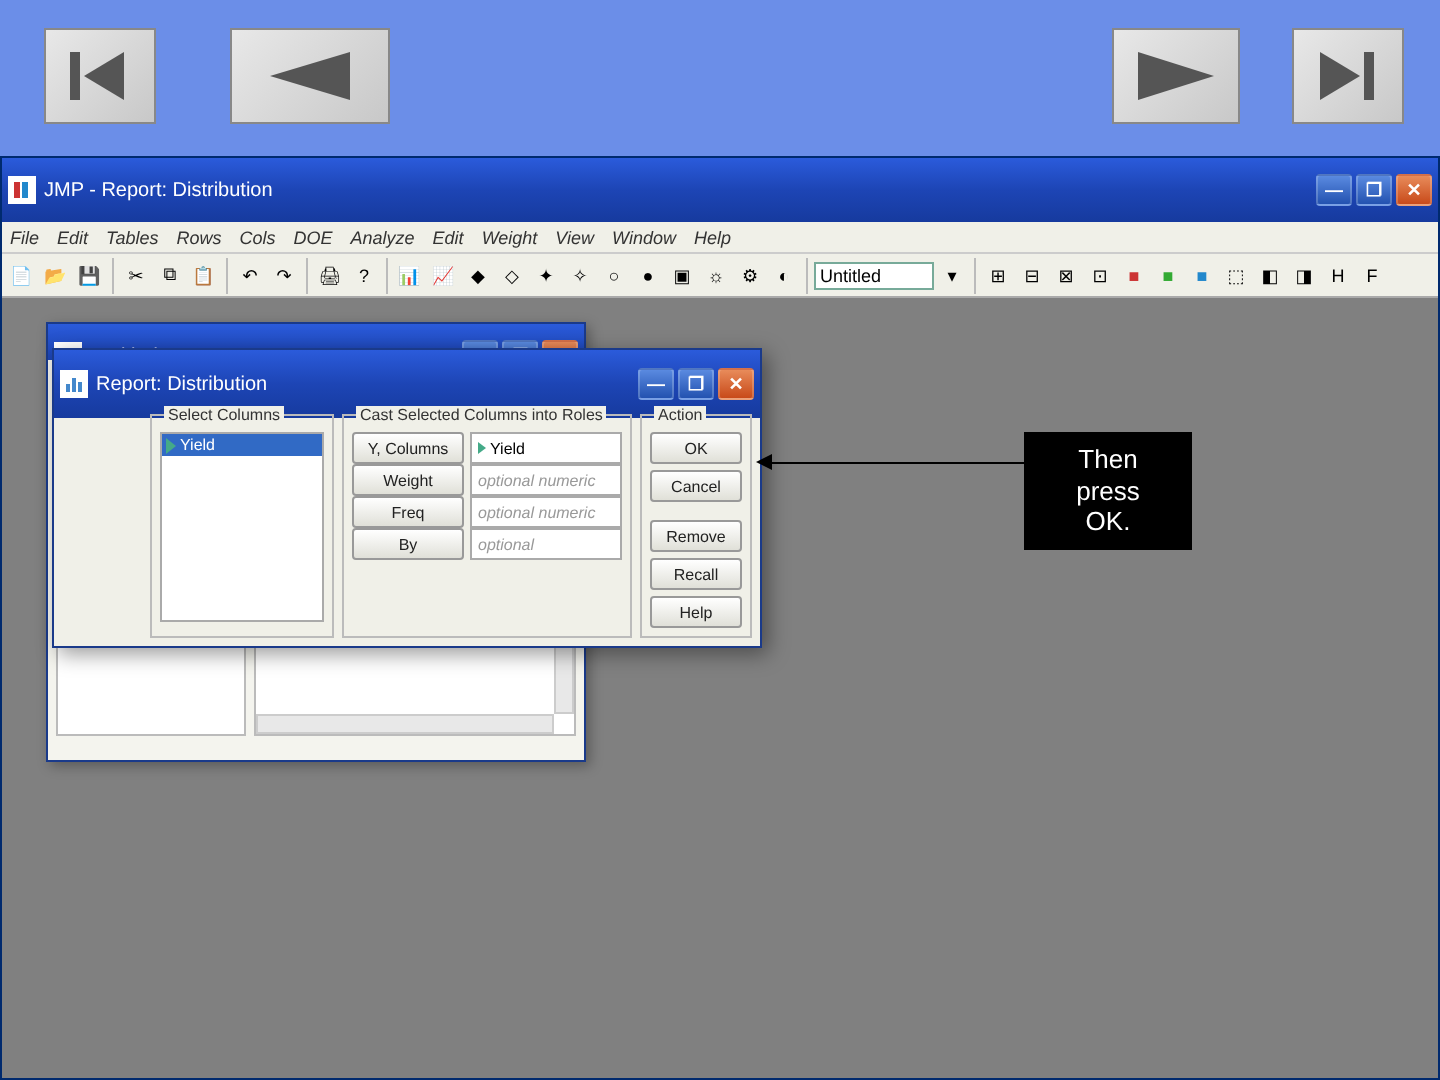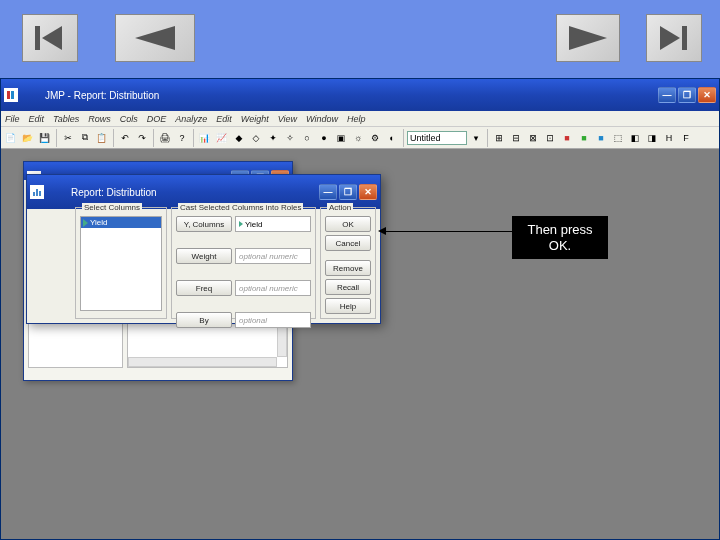--- a/index.html
+++ b/index.html
@@ -27,21 +27,20 @@
     background: #808080;
     border: 1px solid #002a6e;
   }
   .titlebar {
     height: 20px;
     background: linear-gradient(to bottom, #2b5bdb 0%, #1d45b5 50%, #163a9e 100%);
     color: #fff;
     display: flex; align-items: center;
     padding: 16px 3px;
     font-size: 10px;
-    gap: 23px;
   }
   .titlebar .icon-box {
     width: 14px; height: 14px; margin-right: 4px;
     background: #fff; display: flex; align-items: center; justify-content: center;
   }
   .winctrls { margin-left: auto; display: flex; gap: 2px; }
   .winctrls div {
     width: 18px; height: 16px;
     background: linear-gradient(to bottom, #5a8ae0, #2352b0);
     border: 1px solid #fff3;
@@ -151,21 +150,21 @@
   }
   .fs-select .collist .item {
     display: flex; align-items: center; gap: 2px;
     padding: 1px 2px; background: #316ac5; color: #fff;
   }
   .fs-select .collist .item .tri {
     width: 0; height: 0; border-top: 4px solid transparent;
     border-bottom: 4px solid transparent; border-left: 5px solid #4a8;
   }
   .fs-cast { flex: 1; }
-  .cast-row { display: flex; align-items: center; gap: 3px; margin-bottom: 16px; }
+  .cast-row { display: flex; align-items: center; gap: 3px; margin-bottom: 0; }
   .jmp-btn {
     width: 56px; height: 16px;
     background: linear-gradient(to bottom, #fff, #e0e0d8);
     border: 1px solid #999; border-radius: 2px;
     font-size: 8px; display: flex; align-items: center; justify-content: center;
     color: #222;
   }
   .jmp-field {
     flex: 1; height: 16px; background: #fff; border: 1px solid #aaa;
     font-size: 8px; padding: 0 3px; display: flex; align-items: center; gap: 2px;
@@ -417,16 +416,16 @@
         <div class="jmp-btn">Recall</div>
         <div class="jmp-btn">Help</div>
       </div>
     </div>
   </div>
 
 </div>
 
 <div class="arrow-head" style="left:378px; top:227px"></div>
 <div class="arrow-line" style="left:386px; top:231px; width:126px"></div>
-<div class="callout" style="left:512px; top:216px; width:96px">
+<div class="callout" style="left:512px; top:216px; width:84px">
   <div>Then press</div>
   <div>OK.</div>
 </div>
 
 </body></html>

